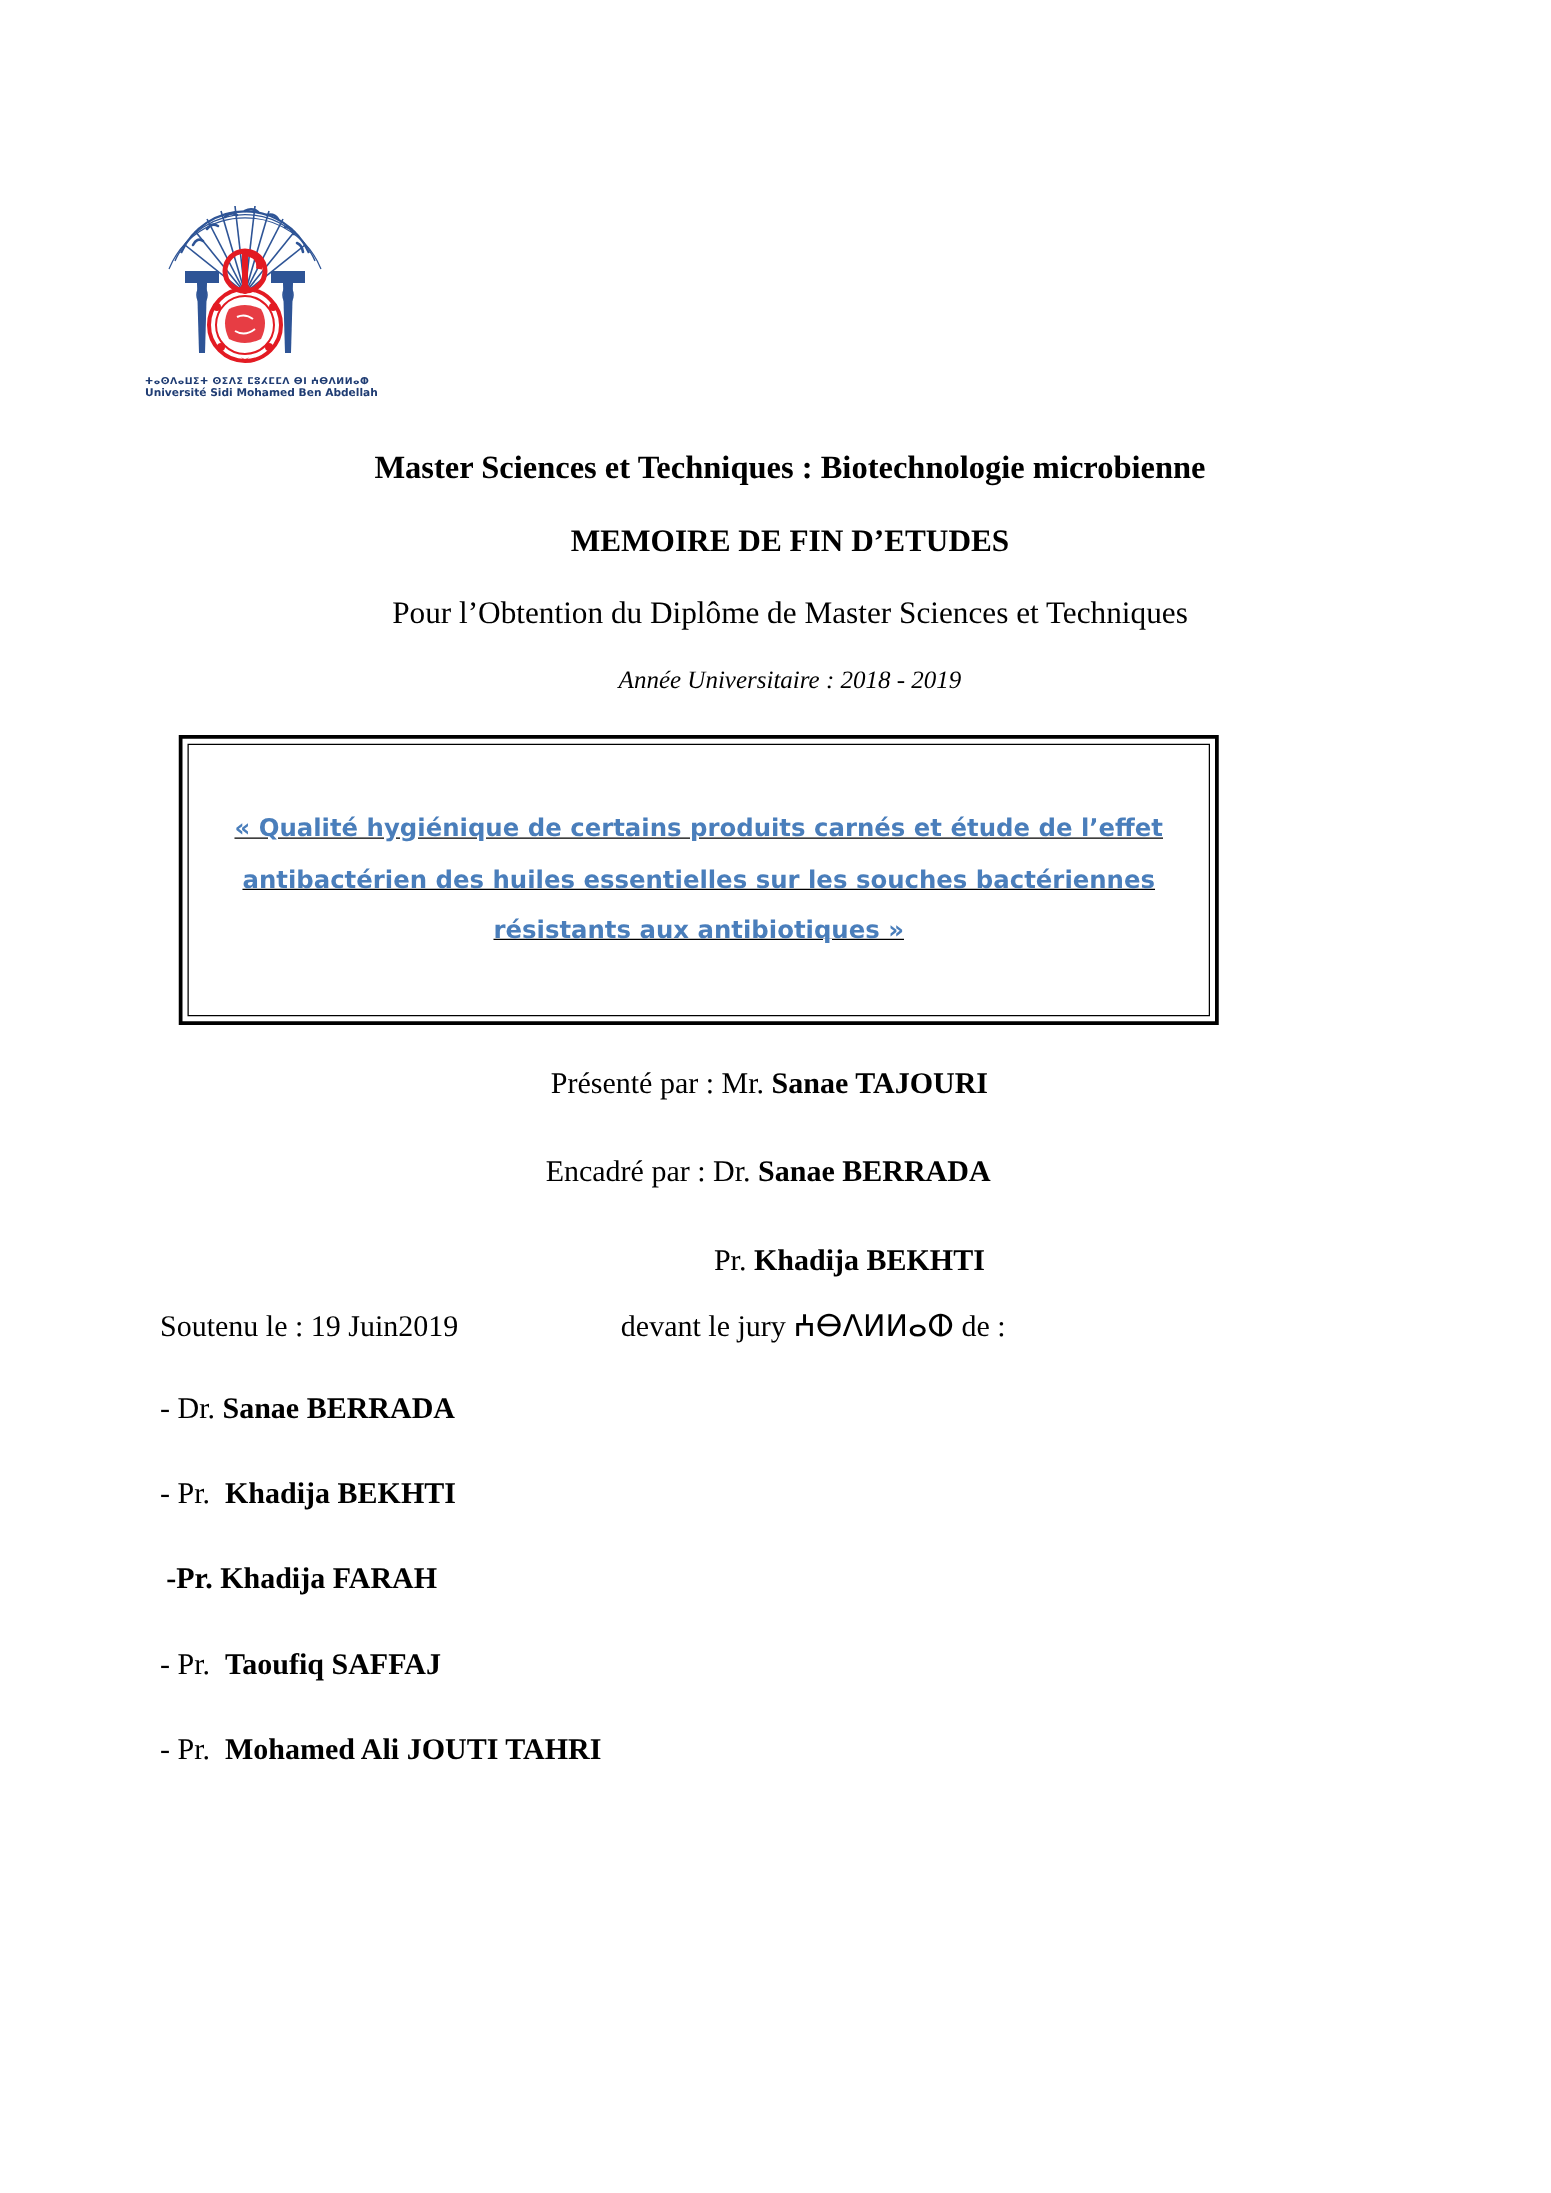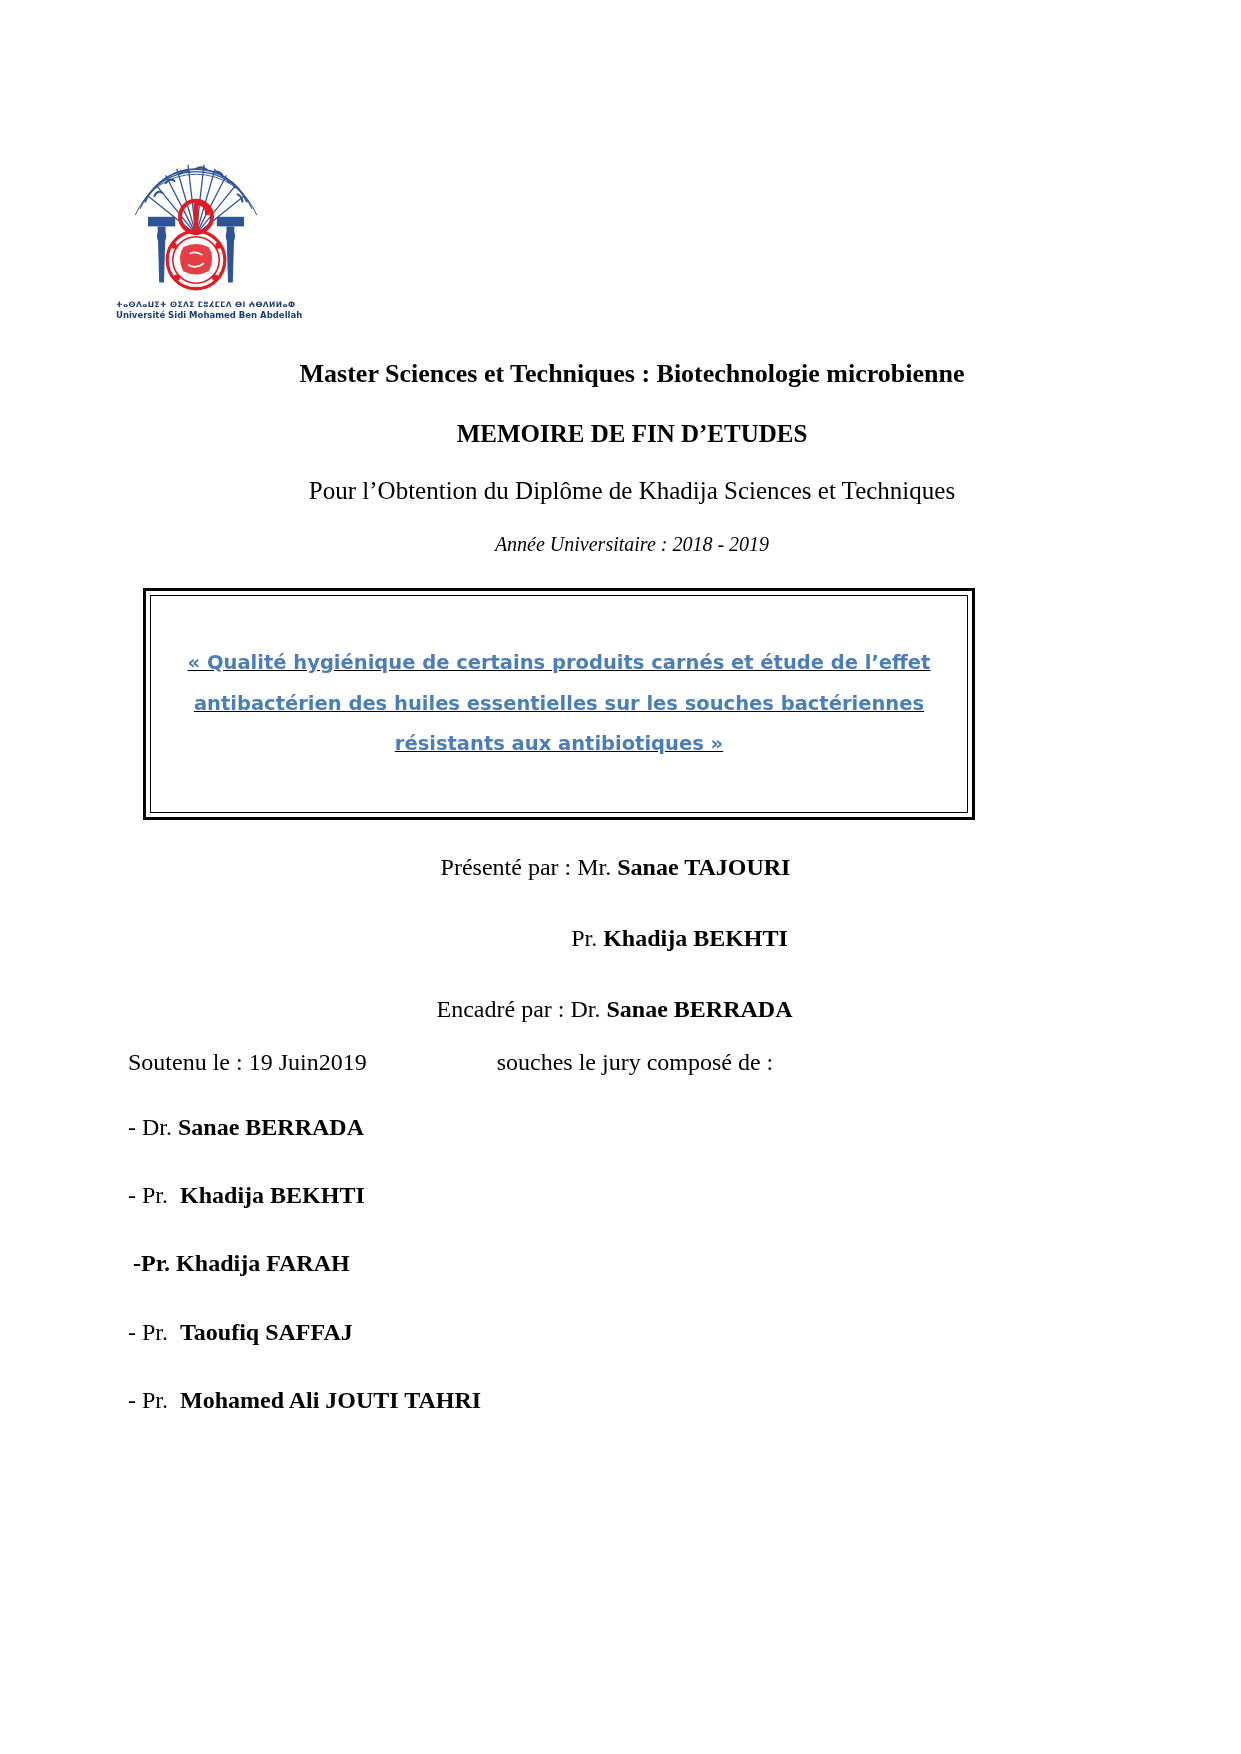--- a/index.html
+++ b/index.html
@@ -270,49 +270,49 @@
         </g>
       </g>
     </svg>
     <div class="logo-caption-tifinagh">ⵜⴰⵙⴷⴰⵡⵉⵜ ⵙⵉⴷⵉ ⵎⵓⵃⵎⵎⴷ ⴱⵏ ⵄⴱⴷⵍⵍⴰⵀ</div>
     <div class="logo-caption-latin">Université Sidi Mohamed Ben Abdellah</div>
   </div>
 
   <div class="headings">
     <div class="h-line h-program">Master Sciences et Techniques : Biotechnologie microbienne</div>
     <div class="h-line h-memoire">MEMOIRE DE FIN D’ETUDES</div>
-    <div class="h-line h-diplome">Pour l’Obtention du Diplôme de Khadija Sciences et Techniques</div>
+    <div class="h-line h-diplome">Pour l’Obtention du Diplôme de Master Sciences et Techniques</div>
     <div class="h-line h-year">Année Universitaire : 2018 - 2019</div>
   </div>
 
   <div class="title-frame">
     <div class="title-frame-inner">
       <div class="title-text">
         <div>« Qualité hygiénique de certains produits carnés et étude de l’effet</div>
         <div>antibactérien des huiles essentielles sur les souches bactériennes</div>
         <div>résistants aux antibiotiques »</div>
       </div>
     </div>
   </div>
 
   <div class="presenters">
     <div class="p-line p-presente">
       <span class="lead">Présenté par : Mr.</span><span>&nbsp;</span><span class="name">Sanae TAJOURI</span>
     </div>
+    <div class="p-line p-encadre">
+      <span class="lead">Encadré par : Dr.</span><span>&nbsp;</span><span class="name">Sanae BERRADA</span>
+    </div>
     <div class="p-line p-cosup">
       <span class="lead">Pr.</span><span>&nbsp;</span><span class="name">Khadija BEKHTI</span>
     </div>
-    <div class="p-line p-encadre">
-      <span class="lead">Encadré par : Dr.</span><span>&nbsp;</span><span class="name">Sanae BERRADA</span>
-    </div>
   </div>
 
   <div class="defense-row">
     <span class="defense-date">Soutenu le : 19 Juin2019</span>
-    <span class="defense-jury">souches le jury composé de :</span>
+    <span class="defense-jury">devant le jury ⵄⴱⴷⵍⵍⴰⵀ de :</span>
   </div>
 
   <div class="jury-list">
     <div class="jury-item">
       <span class="prefix">- Dr.</span><span>&nbsp;</span><span class="jname">Sanae BERRADA</span>
     </div>
     <div class="jury-item">
       <span class="prefix">- Pr.</span><span>&nbsp;&nbsp;</span><span class="jname">Khadija BEKHTI</span>
     </div>
     <div class="jury-item jury-indent">

